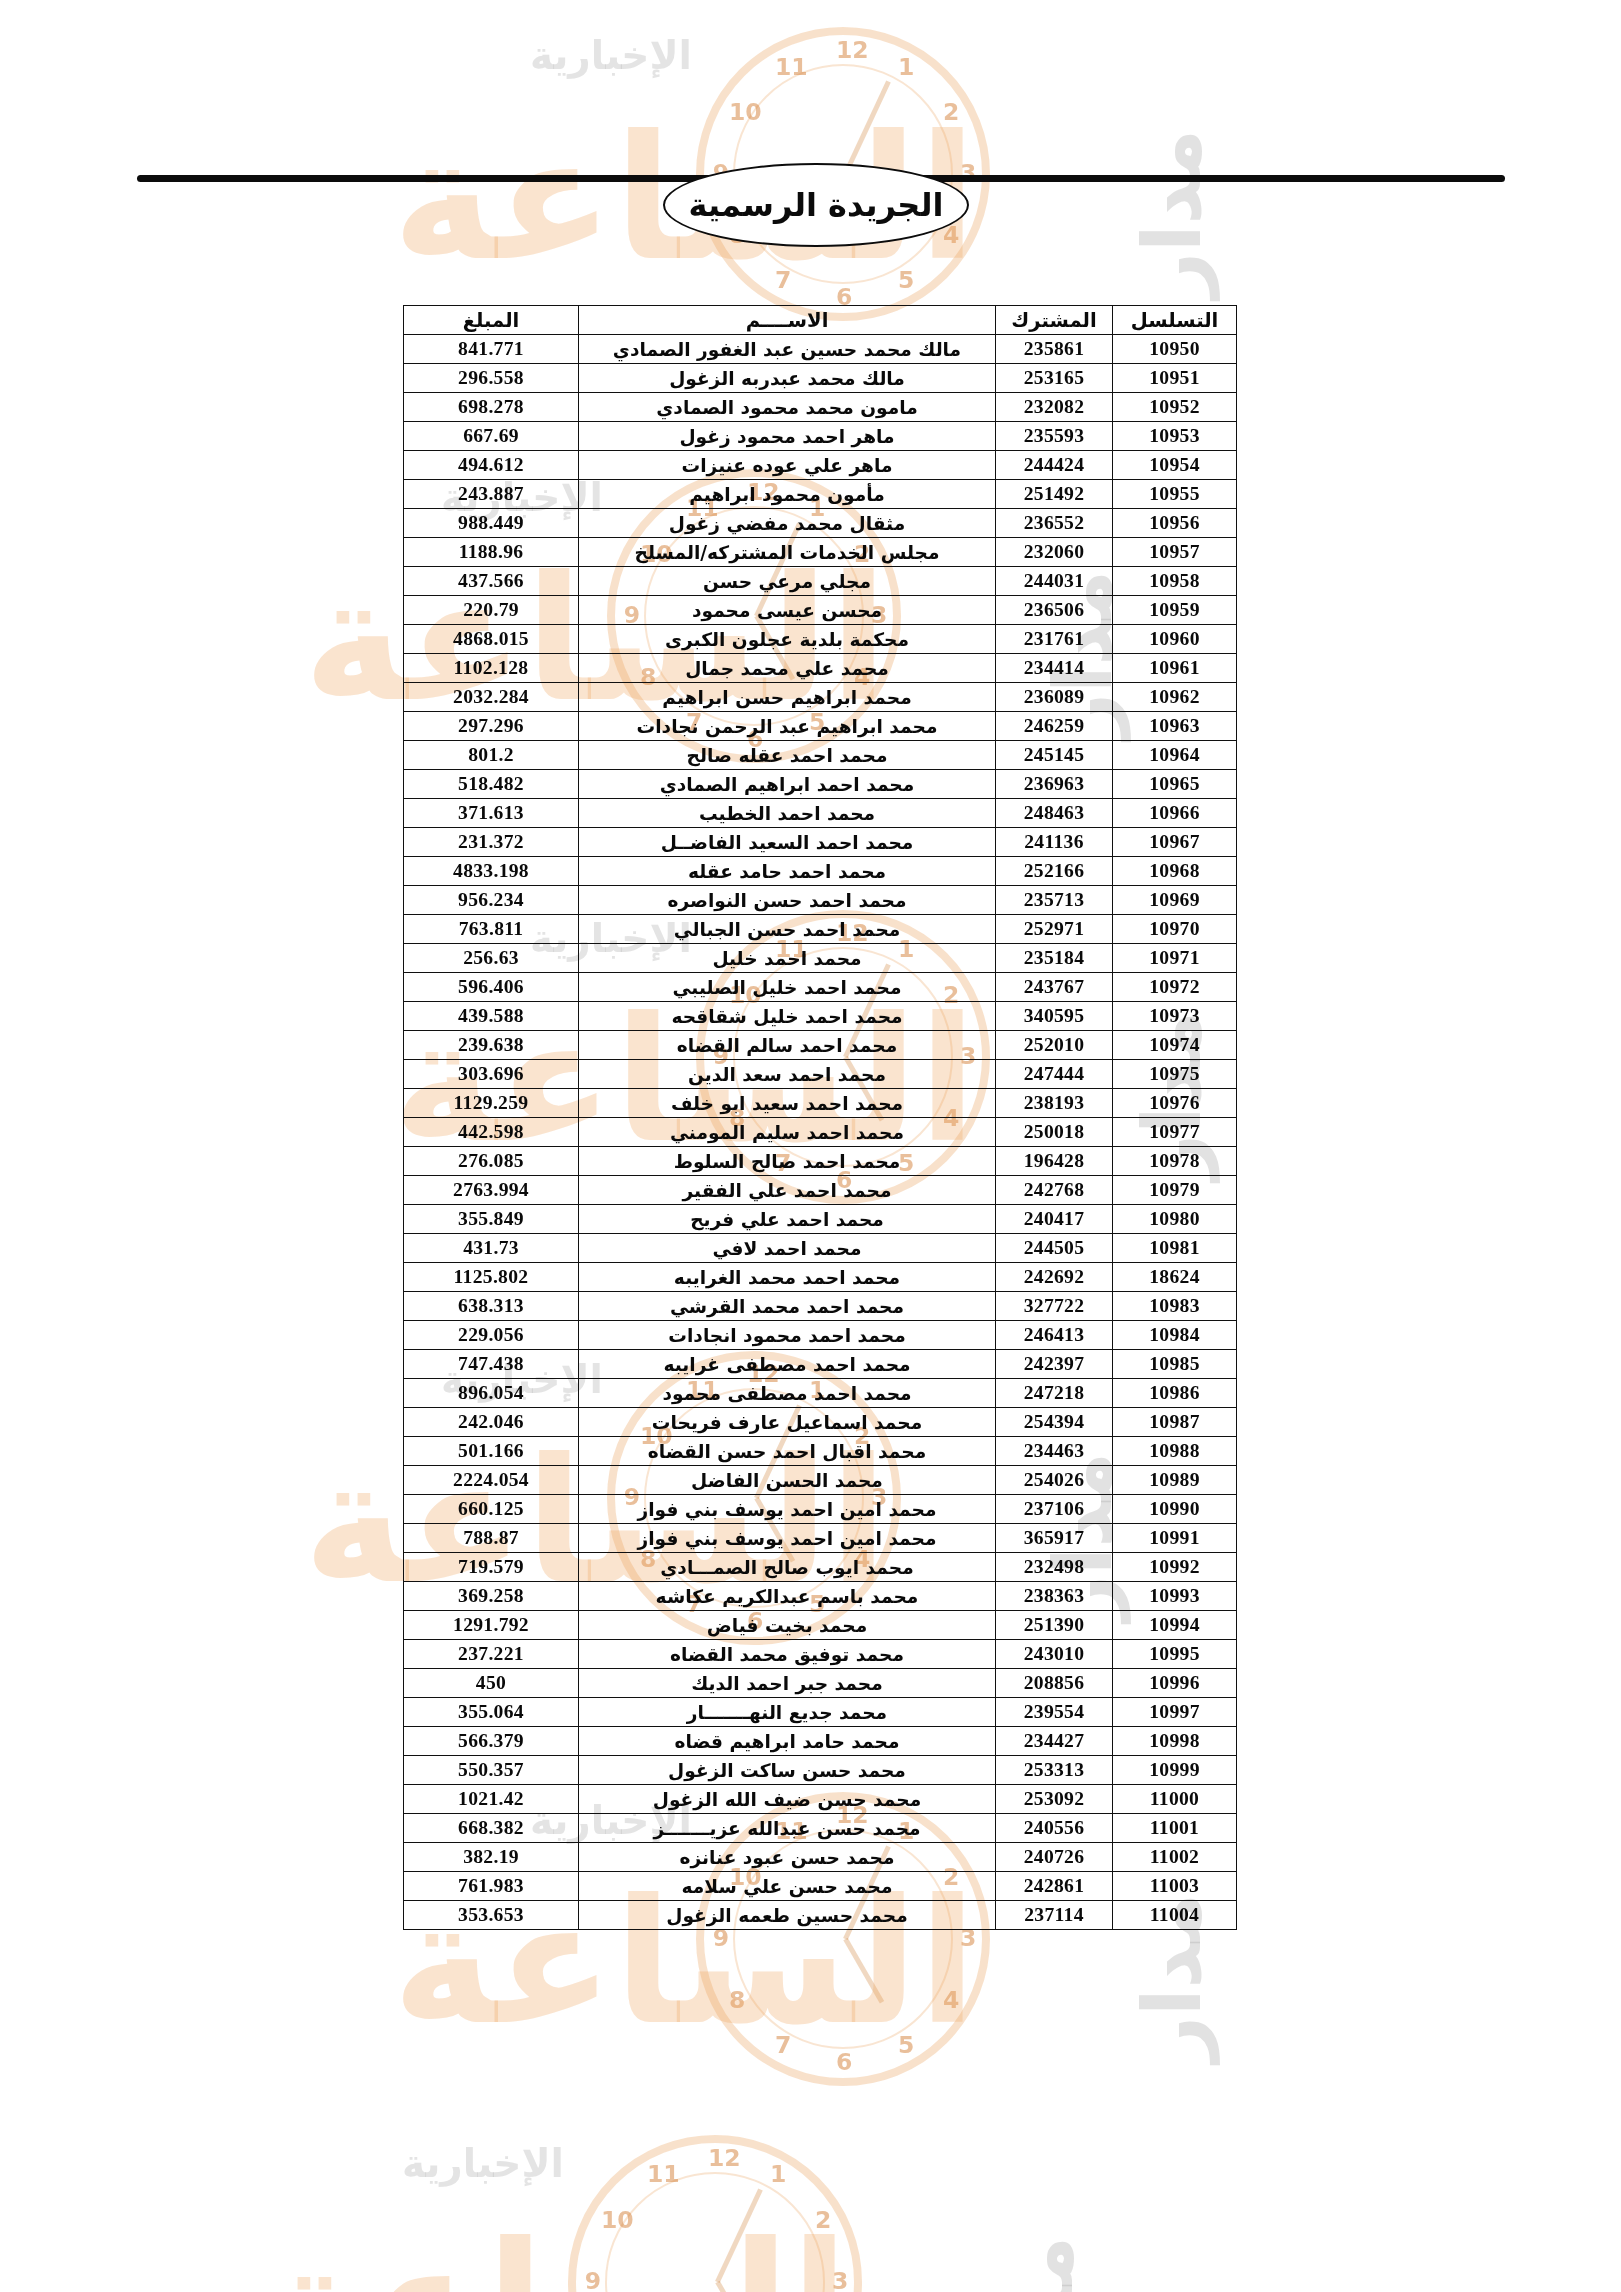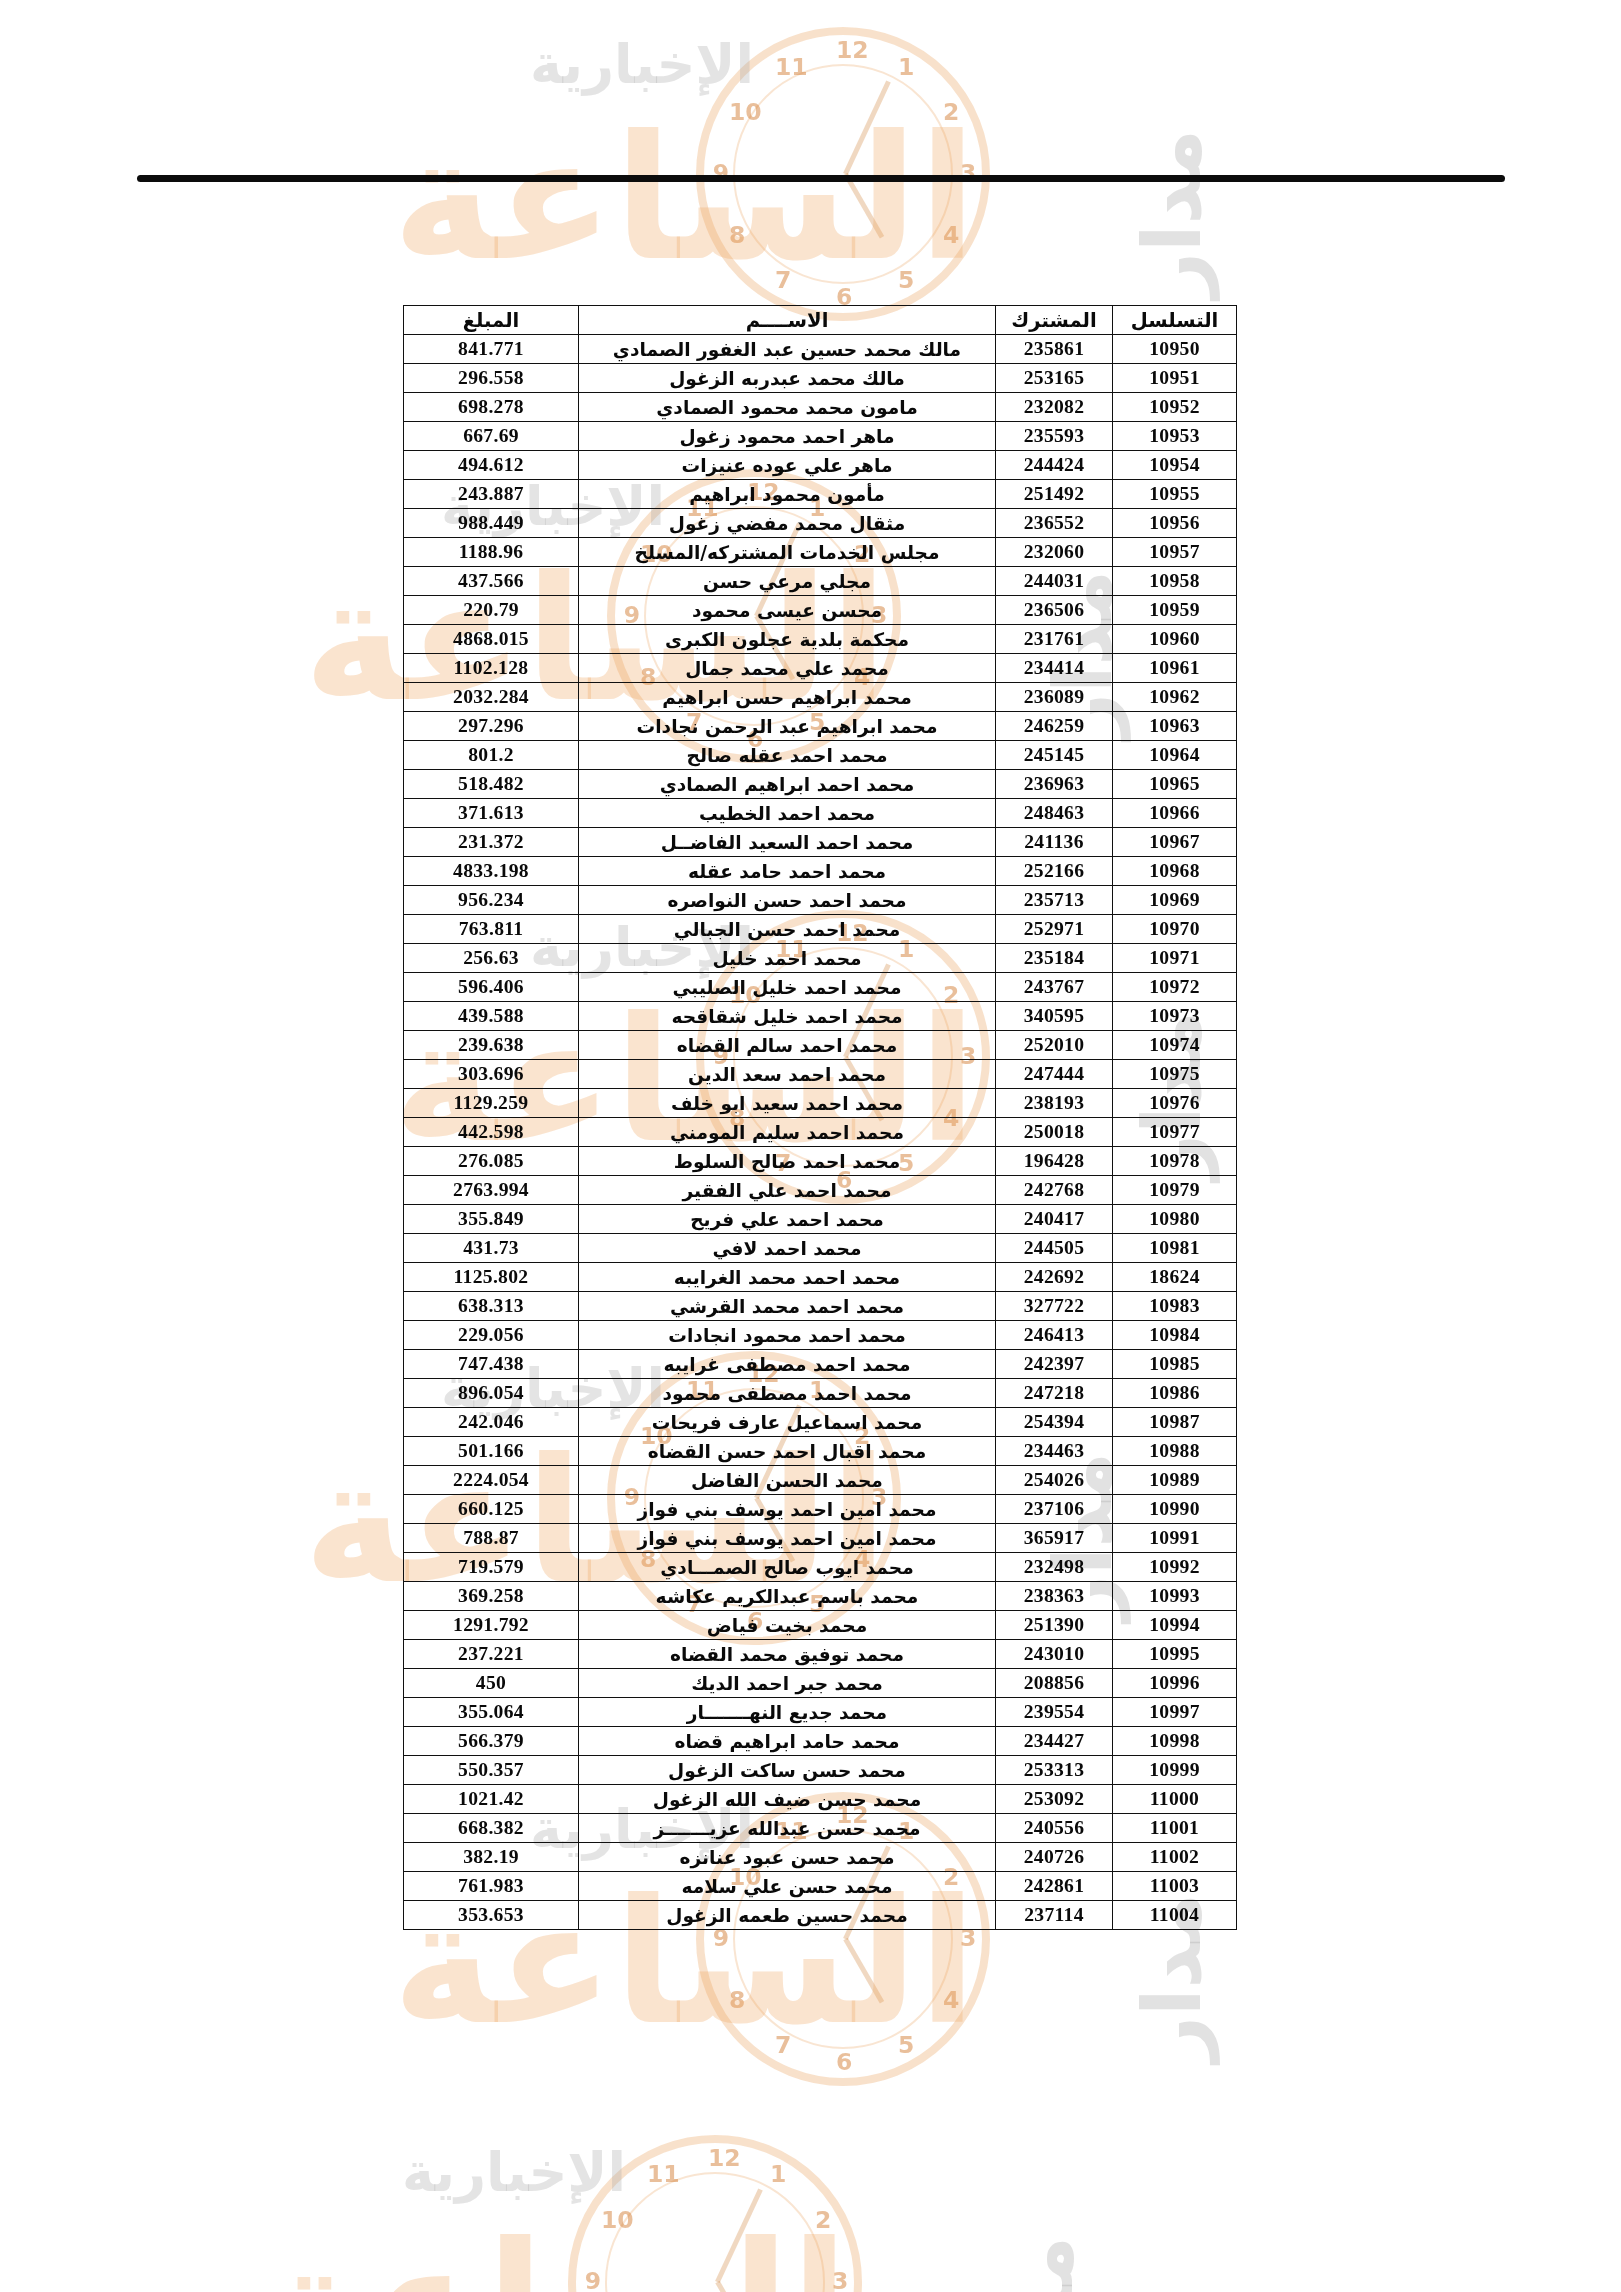--- a/index.html
+++ b/index.html
@@ -23,21 +23,21 @@
     transform-origin:top center;
   }
   .clock::before { width:4.9px; height:102px; transform:rotate(205deg); }
   .clock::after  { width:4.9px; height:73px;  transform:rotate(330deg); }
   .clock-num {
     position:absolute; font-size:23.5px; font-weight:bold;
     color:rgba(210,122,46,.48); font-family:"DejaVu Sans", sans-serif;
   }
   .wm-word { position:absolute; font-weight:bold; white-space:nowrap; }
   .wm-saa   { left:-69px; top:78px;  font-size:172px; color:rgba(238,166,96,.30); letter-spacing:3.9px; }
-  .wm-akhbariya { left:69px; top:13.7px; font-size:54px; color:rgba(172,172,172,.32); }
+  .wm-akhbariya { left:69px; top:13.7px; font-size:39px; color:rgba(172,172,172,.32); }
   .wm-madar { left:627px; top:147px; font-size:80px; color:rgba(158,158,158,.30); transform:rotate(-90deg); }
   
   .content { position:absolute; inset:0; z-index:1; }
   .page-number {
     position:absolute; top:55px; left:0; width:100%; text-align:center;
     font-size:45px; font-weight:bold; color:#0c0c0c;
   }
   .rule {
     position:absolute; top:175px; left:137px; width:1368px; height:6.9px;
     background:#0c0c0c; border-radius:3.9px;
@@ -189,20 +189,23 @@
       <div class="wm-word wm-akhbariya">الإخبارية</div>
       <div class="wm-word wm-madar">مدار</div>
     </div>
   </div>
 
 <div class="content">
 
 
   <div class="rule"></div>
 
+  <div class="banner-ellipse">
+    <span class="banner-title">الجريدة الرسمية</span>
+  </div>
 
   <table class="ledger">
     <colgroup>
       <col class="c-serial">
       <col class="c-subscriber">
       <col class="c-name">
       <col class="c-amount">
     </colgroup>
     <thead>
       <tr>

